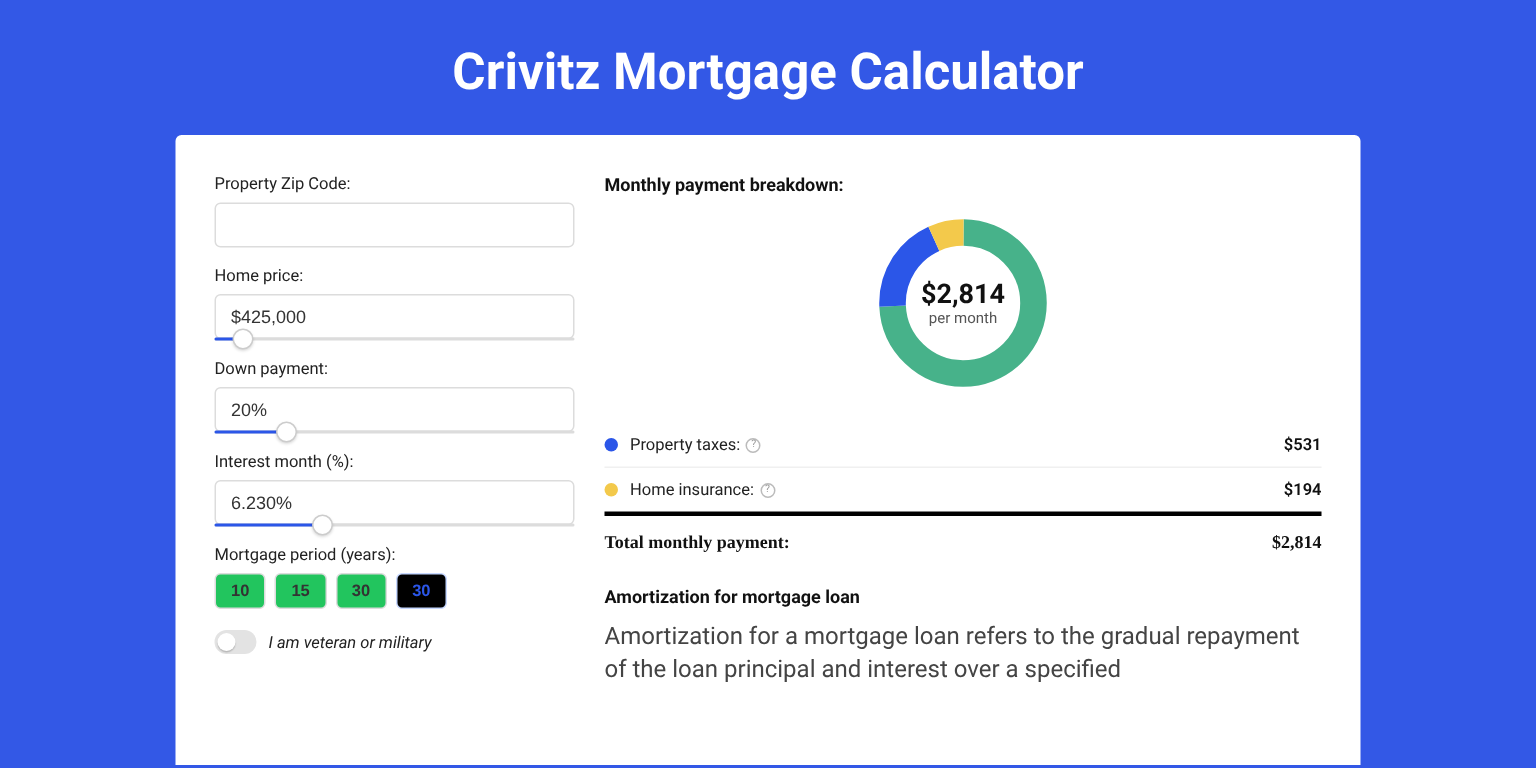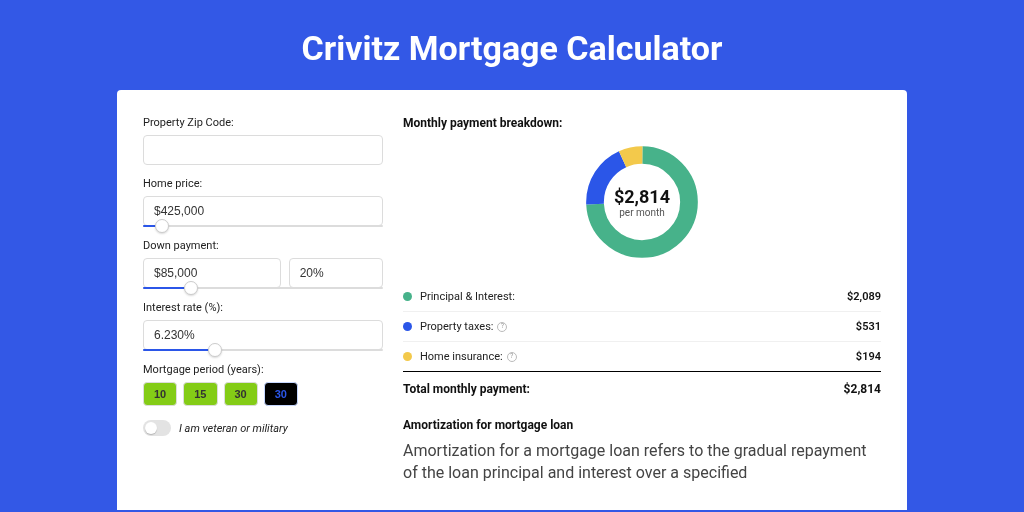--- a/index.html
+++ b/index.html
@@ -71,21 +71,21 @@
     border-radius: 50%;
     box-shadow: 0 1px 2px rgba(0,0,0,0.15);
     transform: translateX(-50%);
   }
   .down-row { display: flex; gap: 8px; }
   .down-row .text-input:first-child { flex: 1.6; }
   .down-row .text-input:last-child { flex: 1; }
   .period-row { display: flex; gap: 6px; }
   .period-btn {
     border: 1px solid #dcdcdc;
-    background: #84cc16;
+    background: #22c55e;
     color: #333;
     font-size: 11px;
     padding: 5px 10px;
     border-radius: 4px;
     cursor: pointer;
     font-weight: 600;
   }
   .period-btn.active {
     background: #000000;
     color: #2b56e8;
@@ -134,21 +134,21 @@
   .dot.yellow { background: #f3c94b; }
   .legend-label { flex: 1; display: flex; align-items: center; gap: 4px; }
   .legend-value { font-weight: 600; color: #111; }
   .info-icon {
     width: 10px; height: 10px; border: 1px solid #bbb; border-radius: 50%;
     display: inline-flex; align-items: center; justify-content: center;
     font-size: 7px; color: #999; line-height: 1;
   }
   .total-row {
     display: flex; font-size: 12px; font-weight: 700; color: #111;
-    padding: 10px 0 12px 0; border-top: 1px solid #000000;
+    padding: 10px 0 12px 0; border-top: 3px solid #000000; font-family: Liberation Serif, serif;
   }
   .total-row .t-label { flex: 1; }
   .amort-title { font-size: 12px; font-weight: 700; color: #111; margin-top: 10px; margin-bottom: 8px; }
   .amort-text { font-size: 16px; color: #444; line-height: 1.4; }
 </style>
 </head>
 <body>
 
 <h1 class="page-title">Crivitz Mortgage Calculator</h1>
 
@@ -166,31 +166,30 @@
       <input class="text-input" type="text" value="$425,000" style="">
       <div class="slider-track">
         <div class="slider-fill" style="width:8%"></div>
         <div class="slider-thumb" style="left:8%"></div>
       </div>
     </div>
 
     <div class="field-group">
       <label class="field-label">Down payment:</label>
       <div class="down-row">
-        <input class="text-input" type="text" value="$85,000" style="">
         <input class="text-input" type="text" value="20%" style="">
       </div>
       <div class="slider-track">
         <div class="slider-fill" style="width:20%"></div>
         <div class="slider-thumb" style="left:20%"></div>
       </div>
     </div>
 
     <div class="field-group">
-      <label class="field-label">Interest rate (%):</label>
+      <label class="field-label">Interest month (%):</label>
       <input class="text-input" type="text" value="6.230%" style="">
       <div class="slider-track">
         <div class="slider-fill" style="width:30%"></div>
         <div class="slider-thumb" style="left:30%"></div>
       </div>
     </div>
 
     <div class="field-group">
       <label class="field-label">Mortgage period (years):</label>
       <div class="period-row">
@@ -220,27 +219,20 @@
           <circle cx="21" cy="21" r="15.915" fill="none" stroke="#2b56e8" stroke-width="6" stroke-dasharray="18.9 81.1" stroke-dashoffset="50.8"></circle>
           <circle cx="21" cy="21" r="15.915" fill="none" stroke="#f3c94b" stroke-width="6" stroke-dasharray="6.9 93.1" stroke-dashoffset="31.9"></circle>
         </svg>
         <div class="donut-center">
           <div class="big">$2,814</div>
           <div class="small">per month</div>
         </div>
       </div>
     </div>
 
-    <div class="legend-row">
-      <span class="dot green"></span>
-      <span class="legend-label">
-        <span>Principal &amp; Interest:</span>
-      </span>
-      <span class="legend-value">$2,089</span>
-    </div>
 
     <div class="legend-row">
       <span class="dot blue"></span>
       <span class="legend-label">
         <span>Property taxes:</span>
         <span class="info-icon">?</span>
       </span>
       <span class="legend-value">$531</span>
     </div>
 

